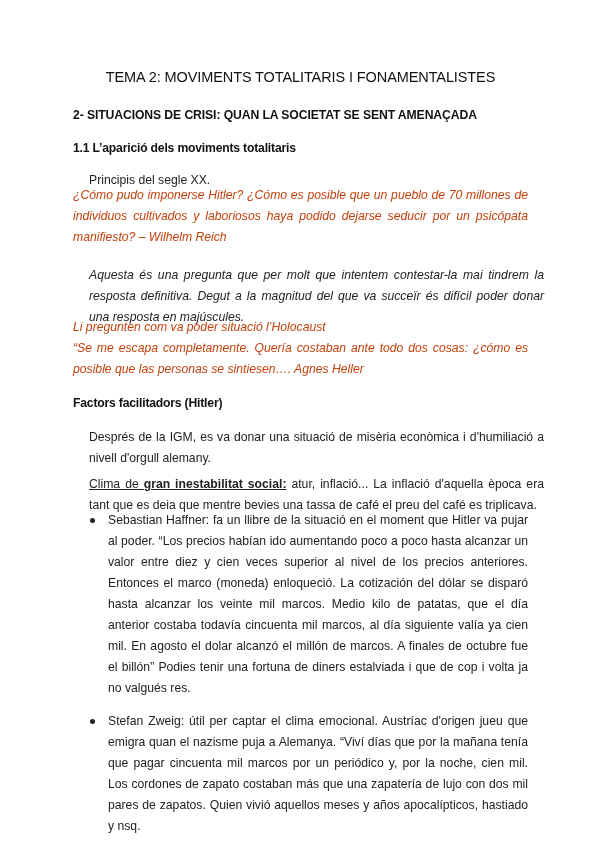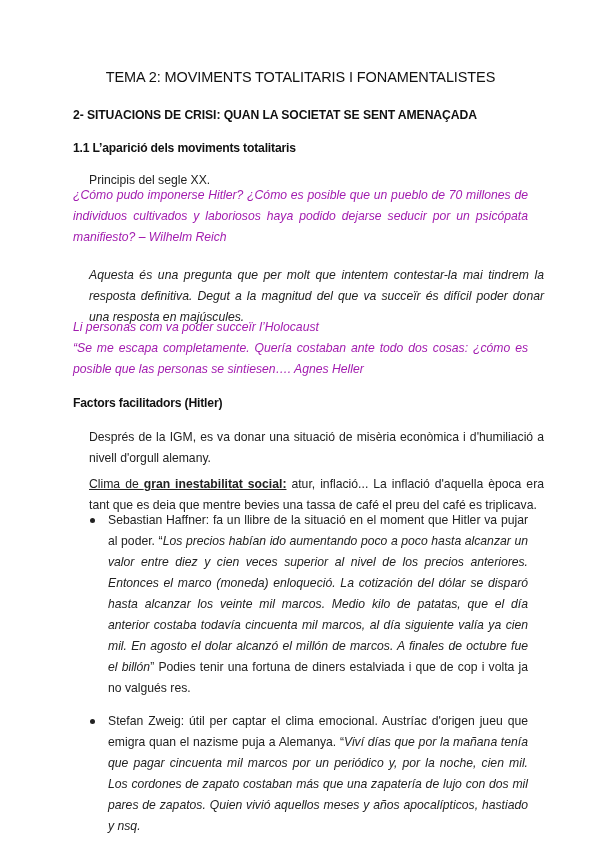--- a/index.html
+++ b/index.html
@@ -17,22 +17,22 @@
       font-size: 12.2px; font-weight: bold; letter-spacing: -0.1px; color: #111;
     }
     .h2 {
       position: absolute; left: 0; font-size: 12.2px; font-weight: bold; color: #111;
       letter-spacing: -0.2px;
     }
     .p {
       position: absolute; left: 0; width: 455px; font-size: 12.2px; line-height: 21px;
       text-align: justify; margin: 16px; color: #222;
     }
-    .it { font-style: italic; }
-    .quote { position: absolute; left: 0; width: 455px; font-size: 12.2px; line-height: 21px; font-style: italic; color: #a21caf; text-align: justify; margin: 0; }
+    .it { }
+    .quote { position: absolute; left: 0; width: 455px; font-size: 12.2px; line-height: 21px; font-style: italic; color: #c2410c; text-align: justify; margin: 0; }
     .ul { position: absolute; left: 0; width: 455px; margin: 0; padding: 0; list-style: none; }
     .li { position: relative; padding-left: 35px; font-size: 12.2px; line-height: 21px; text-align: justify; color: #222; }
     .bullet {
       position: absolute; left: 17px; top: 8px; width: 5px; height: 5px; border-radius: 50%; background: #222;
     }
     .u { text-decoration: underline; }
     .b { font-weight: bold; }
   </style>
 </head>
 <body>
@@ -44,21 +44,21 @@
   <div class="h1">2- SITUACIONS DE CRISI: QUAN LA SOCIETAT SE SENT AMENAÇADA</div>
 
   <div class="h2" style="top:141px;">1.1 L’aparició dels moviments totalitaris</div>
 
   <div class="p" style="top:154px;">Principis del segle XX.</div>
 
   <p class="quote" style="top:185px;">¿Cómo pudo imponerse Hitler? ¿Cómo es posible que un pueblo de 70 millones de individuos cultivados y laboriosos haya podido dejarse seducir por un psicópata manifiesto? – Wilhelm Reich</p>
 
   <p class="p" style="top:249px;font-style:italic;">Aquesta és una pregunta que per molt que intentem contestar-la mai tindrem la resposta definitiva. Degut a la magnitud del que va succeïr és difícil poder donar una resposta en majúscules.</p>
 
-  <div class="quote" style="top:317px;">Li personas com va poder succeïr l’Holocaust</div>
+  <div class="quote" style="top:317px;">Li pregunten com va poder situació l’Holocaust</div>
   <p class="quote" style="top:338px;">“Se me escapa completamente. Quería costaban ante todo dos cosas: ¿cómo es posible que las personas se sintiesen…. Agnes Heller</p>
 
   <div class="h2" style="top:396px;">Factors facilitadors (Hitler)</div>
 
   <p class="p" style="top:411px;">Després de la IGM, es va donar una situació de misèria econòmica i d'humiliació a nivell d'orgull alemany.</p>
 
   <p class="p" style="top:458px;"><span class="u">Clima de </span><span class="u b">gran inestabilitat social:</span><span> atur, inflació... La inflació d'aquella època era tant que es deia que mentre bevies una tassa de café el preu del café es triplicava.</span></p>
 
   <ul class="ul" style="top:510px;">
     <li class="li">

